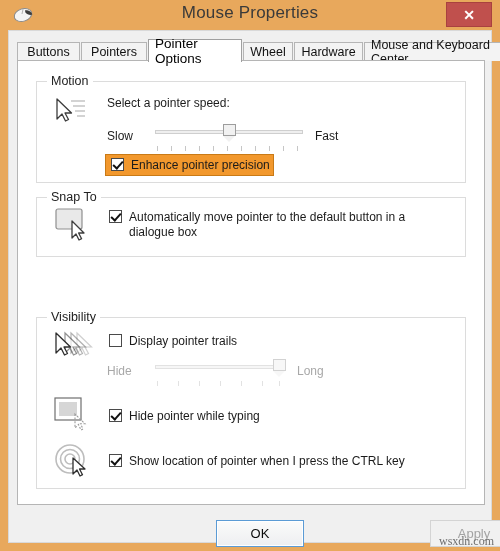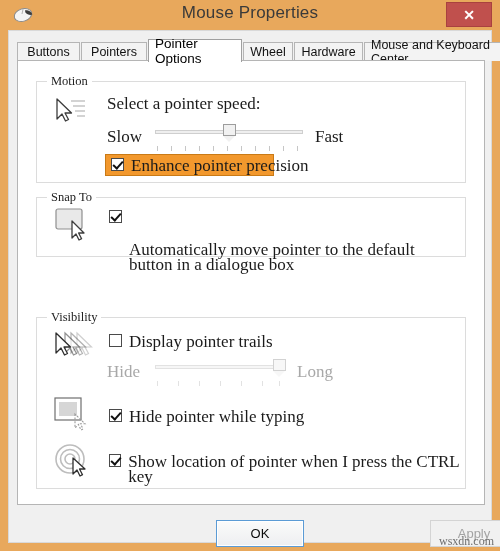--- a/index.html
+++ b/index.html
@@ -52,37 +52,37 @@
     padding:0 6px;
   }
   .tab.active{
     top:0;height:23px;background:#ffffff;
     border-color:#a0a0a0;z-index:5;font-size:13.5px;
     color:#000;
   }
   
   .tabpage{
     position:absolute;left:8px;top:29px;width:468px;height:445px;
-    background:#ffffff;border:1px solid #b5b5b5;box-sizing:border-box;font-family:Liberation Serif, serif;
+    background:#ffffff;border:1px solid #b5b5b5;box-sizing:border-box;
   }
   
   .group{
     position:absolute;border:1px solid #dcdcdc;box-sizing:border-box;
     background:#ffffff;
   }
   .group-title{
     position:absolute;top:-8px;left:10px;background:#ffffff;
     padding:0 4px;font-size:12.5px;color:#222;
   }
   .g-motion{left:18px;top:20px;width:430px;height:102px;}
   .g-snap{left:18px;top:136px;width:430px;height:60px;}
   .g-vis{left:18px;top:208px;width:430px;height:172px;margin-top:48px;}
 
   
-  .lbl{font-size:17px;color:#1b1b1b;line-height:15px;}
+  .lbl{font-size:12px;color:#1b1b1b;line-height:15px;}
   .lbl.dim{color:#a8a8a8;}
 
   
   .cb{
     display:inline-block;width:13px;height:13px;
     border:1px solid #4a4a4a;background:#ffffff;
     box-sizing:border-box;position:relative;vertical-align:top;
     cursor:pointer;
   }
   .cb.checked::after{
@@ -229,21 +229,21 @@
 
         <div class="icon-box" style="left:17px;top:9px;">
           <svg width="38" height="36" viewBox="0 0 38 36">
             <rect x="2" y="2" width="26" height="20" rx="2" fill="#e9e9e9" stroke="#8f8f8f" stroke-width="1.2"></rect>
             <path d="M18 14 L18 31 L22 27 L25 33 L27.6 31.7 L24.6 26 L30 26 Z" fill="#ffffff" stroke="#3c3c3c" stroke-width="1.3" stroke-linejoin="round"></path>
           </svg>
         </div>
 
         <div class="cb-row" style="left:72px;top:12px;width:330px;">
           <span class="cb checked"></span>
-          <span class="lbl" style="max-width:300px;margin-top:32px;">Automatically move pointer to the default button in a dialogue box</span>
+          <span class="lbl" style="max-width:300px;">Automatically move pointer to the default button in a dialogue box</span>
         </div>
       </div>
 
       <div class="group g-vis">
         <span class="group-title">Visibility</span>
 
         <div class="icon-box" style="left:14px;top:12px;">
           <svg width="44" height="32" viewBox="0 0 44 32">
             <g opacity=".28">
               <path d="M26 3 L26 23 L31 18 L34.5 25 L37.5 23.5 L34 17 L40.5 17 Z" fill="#fff" stroke="#555" stroke-width="1.2"></path>

